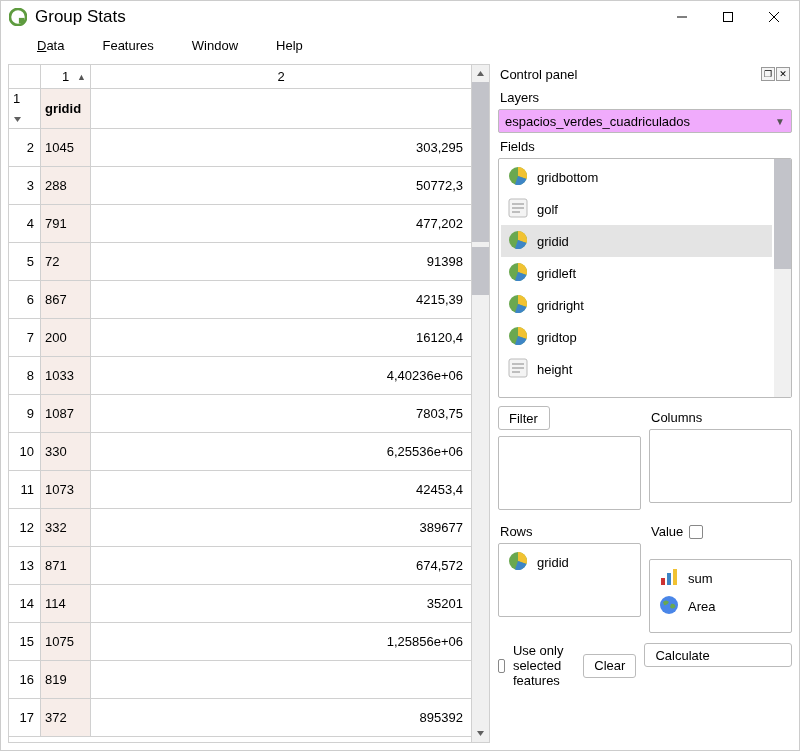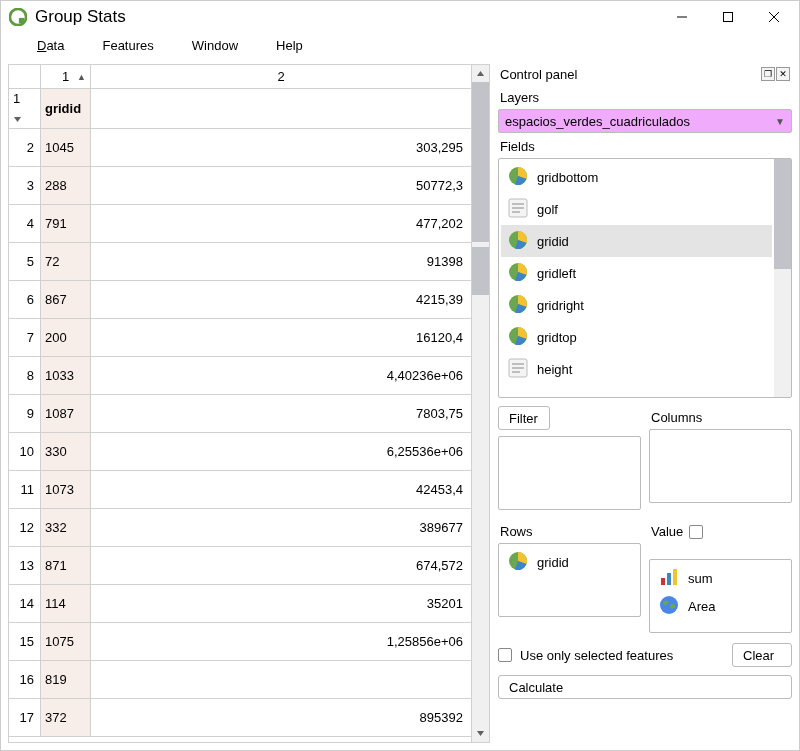--- a/index.html
+++ b/index.html
@@ -265,21 +265,20 @@
   .checkbox {
     width: 14px; height: 14px;
     border: 1px solid #888;
     border-radius: 2px;
     background: #fff;
     cursor: pointer;
   }
   .bottom-controls {
     margin-top: 10px;
     display: flex;
-    flex-direction: column;
     gap: 8px;
   }
   .row-only {
     display: flex;
     align-items: center;
     gap: 8px;
   }
   .row-only .clear-btn {
     width: 60px;
     margin-left: auto;

